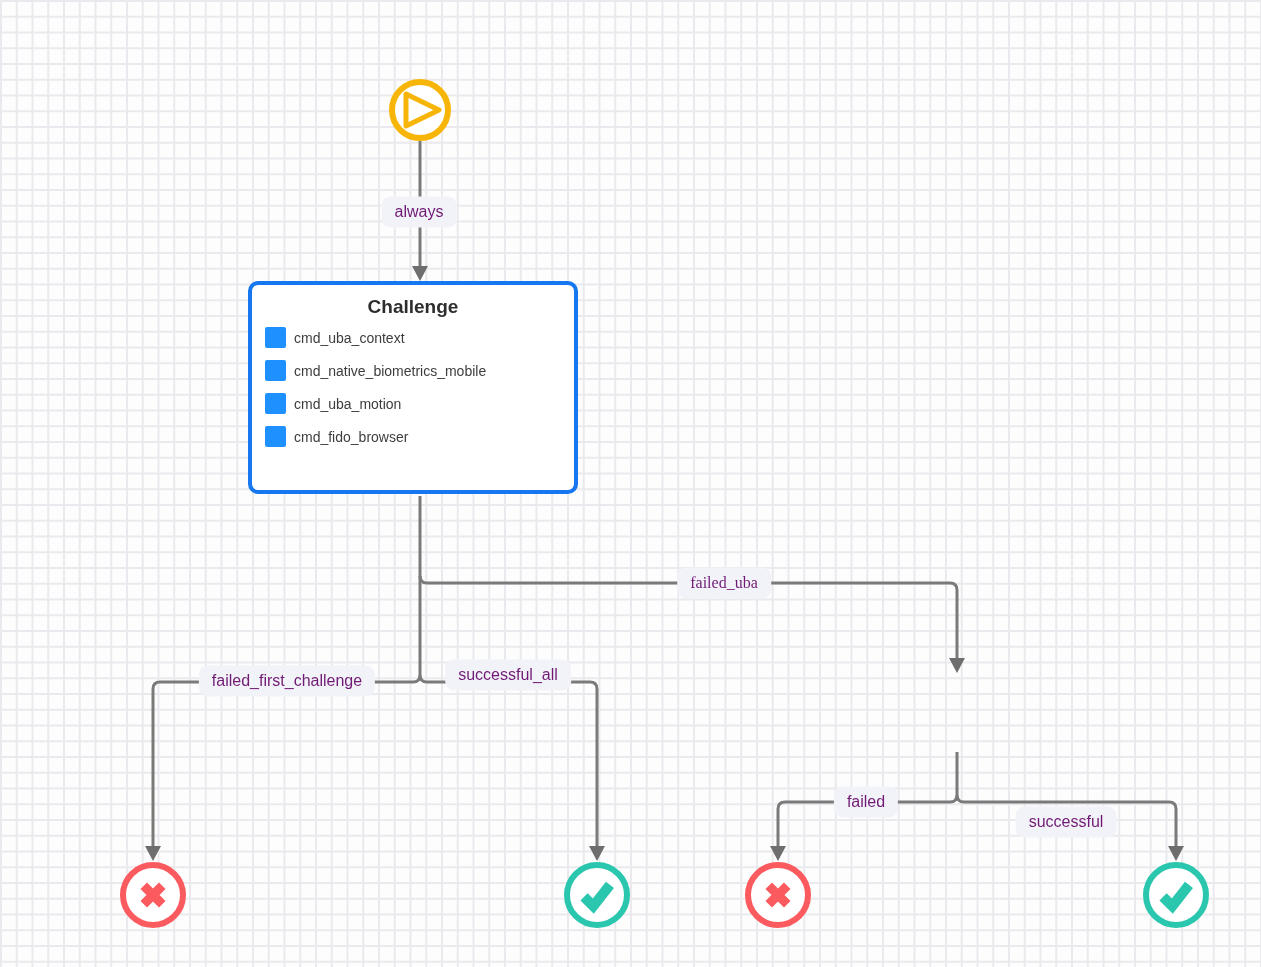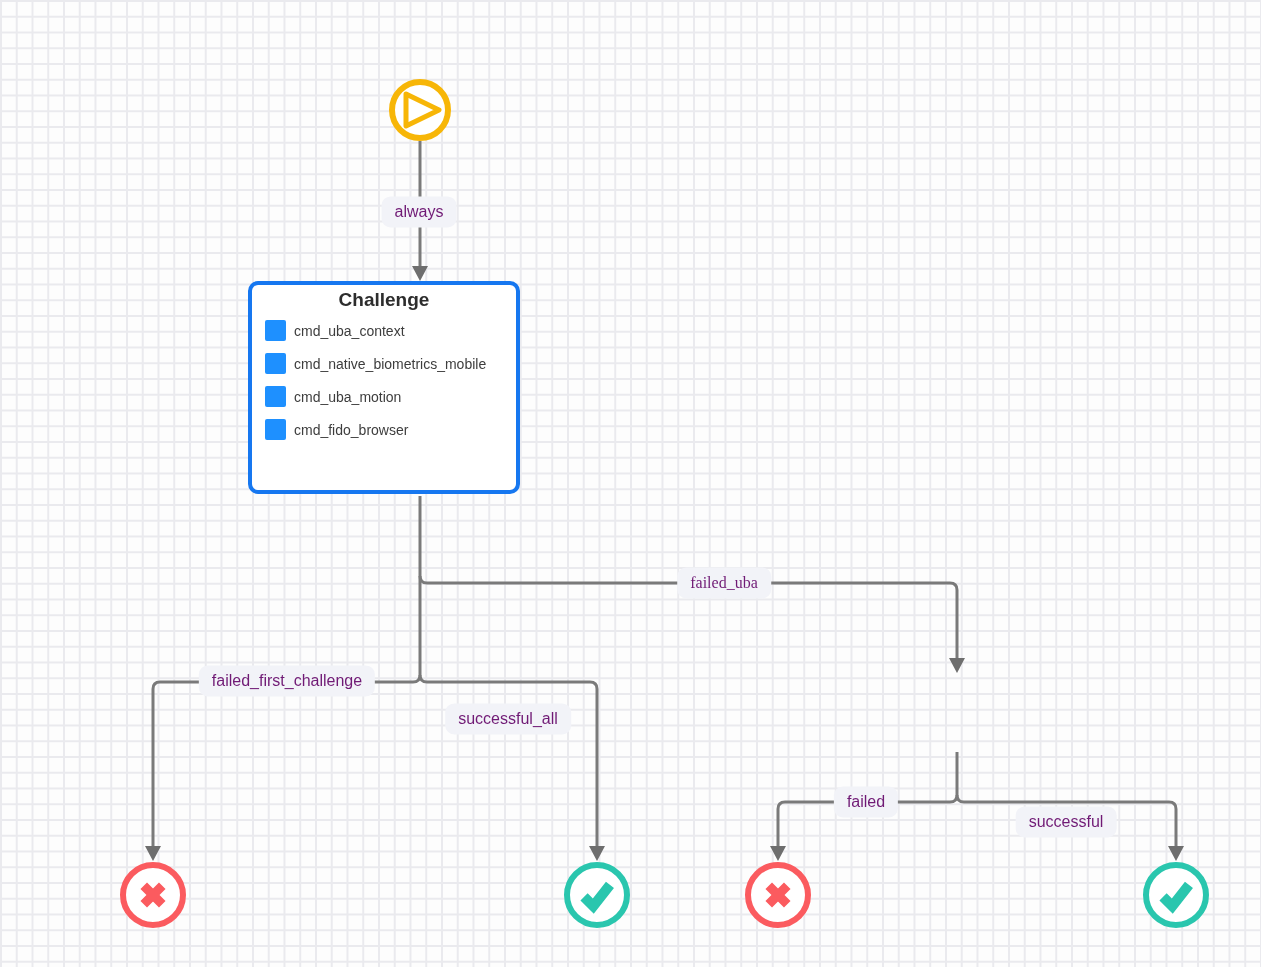--- a/index.html
+++ b/index.html
@@ -26,21 +26,21 @@
     position:absolute;left:389px;top:79px;width:62px;height:62px;
     box-sizing:border-box;border:6px solid #F7B607;border-radius:50%;
     background:#fff;display:flex;align-items:center;justify-content:center;
   }
 
   
   .flow-node{
     position:absolute;box-sizing:border-box;
     background:#ffffff;border:4px solid #1677F0;border-radius:10px;
   }
-  .node-challenge{left:248px;top:281px;width:272px;height:213px;padding-top:3px;}
+  .node-challenge{left:248px;top:281px;width:330px;height:213px;padding-top:10px;}
   .node-second{left:845px;top:675px;width:224px;height:76px;padding-top:7px;}
   .node-title{
     text-align:center;font-size:19px;font-weight:bold;color:#2d2d2d;
     line-height:24px;
   }
   .node-items{margin-top:2px;padding-left:13px;}
   .item-row{display:flex;align-items:center;height:33px;}
   .item-square{
     width:21px;height:21px;background:#1E90FF;border-radius:2px;
     flex:0 0 auto;margin-right:8px;
@@ -121,21 +121,21 @@
         <span class="item-square"></span>
         <span class="item-label">cmd_fido_browser</span>
       </div>
     </div>
   </div>
 
 
   <div class="edge-label" style="left:419px;top:212px;">always</div>
   <div class="edge-label" style="left:724px;top:583px;font-family:Liberation Serif, serif;">failed_uba</div>
   <div class="edge-label" style="left:287px;top:681px;">failed_first_challenge</div>
-  <div class="edge-label" style="left:508px;top:675px;margin-top:44px;">successful_all</div>
+  <div class="edge-label" style="left:508px;top:675px;">successful_all</div>
   <div class="edge-label" style="left:866px;top:802px;">failed</div>
   <div class="edge-label" style="left:1066px;top:802px;margin-top:20px;">successful</div>
 
   <div class="terminal fail" style="left:153px;top:895px;">
     <span style="display:flex;">
       <svg width="50" height="50" viewBox="0 0 54 54" xmlns="http://www.w3.org/2000/svg">
         <path d="M17,17 L37,37 M37,17 L17,37" stroke="#FB5B5F" stroke-width="10" stroke-linecap="butt" fill="none"></path>
       </svg>
     </span>
   </div>

